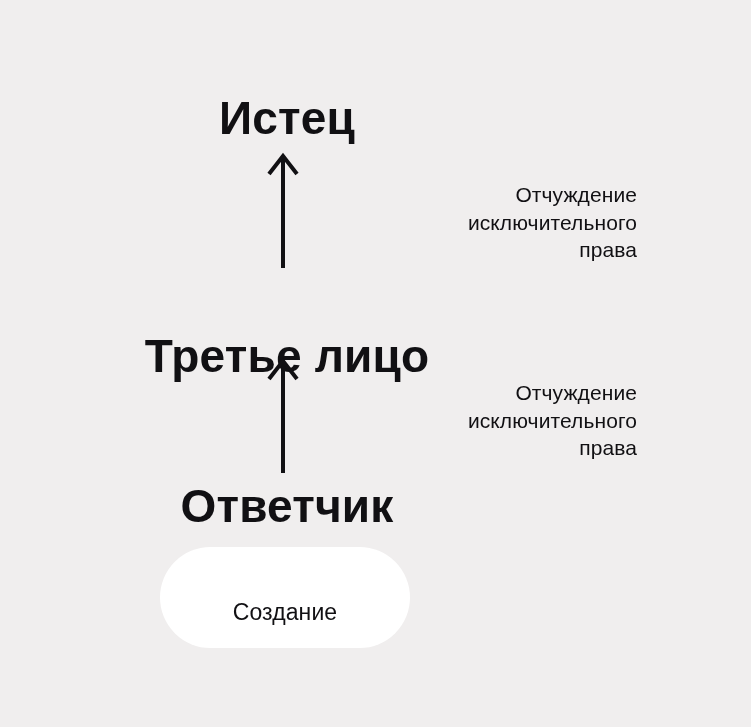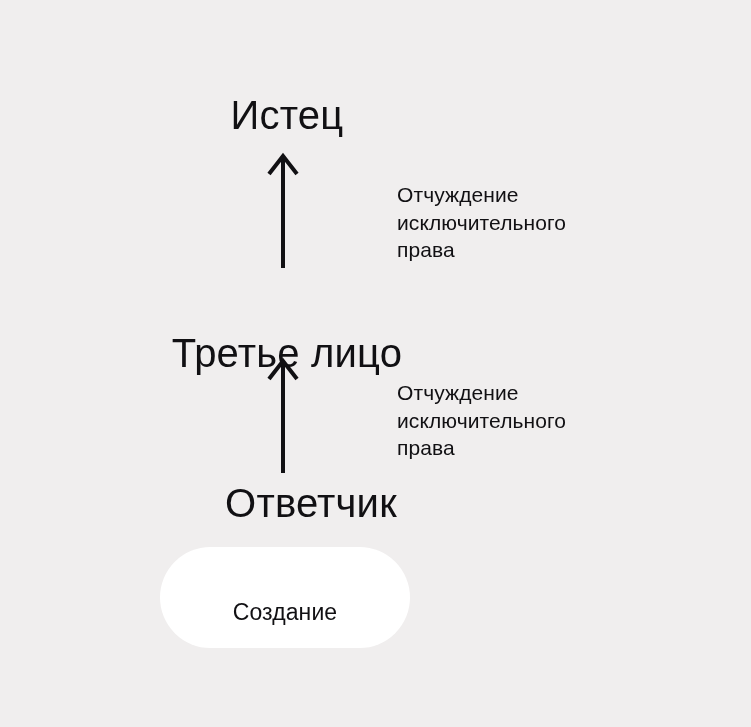--- a/index.html
+++ b/index.html
@@ -20,46 +20,46 @@
     height: 727px;
     background: #f0eeee;
   }
 
   
   .node {
     position: absolute;
     left: 0;
     width: 574px;            
     text-align: center;
-    font-size: 40px;
-    font-weight: 400;
+    font-size: 46px;
+    font-weight: 700;
     line-height: 1.08;
     letter-spacing: 0.2px;
     color: #111013;
     white-space: nowrap;
   }
   #node-plaintiff { top: 94px; }
   #node-third     { top: 289px; margin-top: 43px; }
-  #node-defendant { top: 482px; padding-left: 24px; }
+  #node-defendant { top: 482px; }
 
   
   .arrow {
     position: absolute;
     left: 263px;
     width: 40px;
   }
   #arrow-lower { top: 355px; height: 120px; }
   #arrow-upper { top: 150px; height: 120px; }
   .arrow svg { display: block; width: 40px; height: 100%; }
 
   
   .annotation {
     position: absolute;
     width: 240px;
-    text-align: left;
+    text-align: right;
     font-size: 21px;
     line-height: 1.31;
     color: #111013;
     letter-spacing: 0.1px;
   }
   #annotation-upper { left: 397px; top: 181px; }
   #annotation-lower { left: 397px; top: 379px; }
   .annotation .ln { display: block; }
 
   

